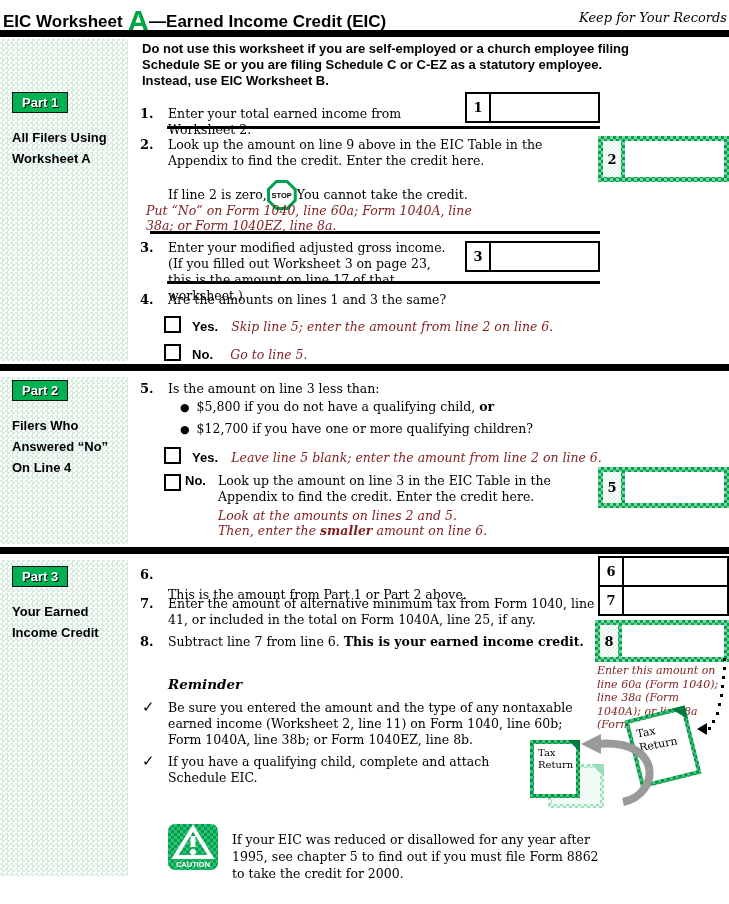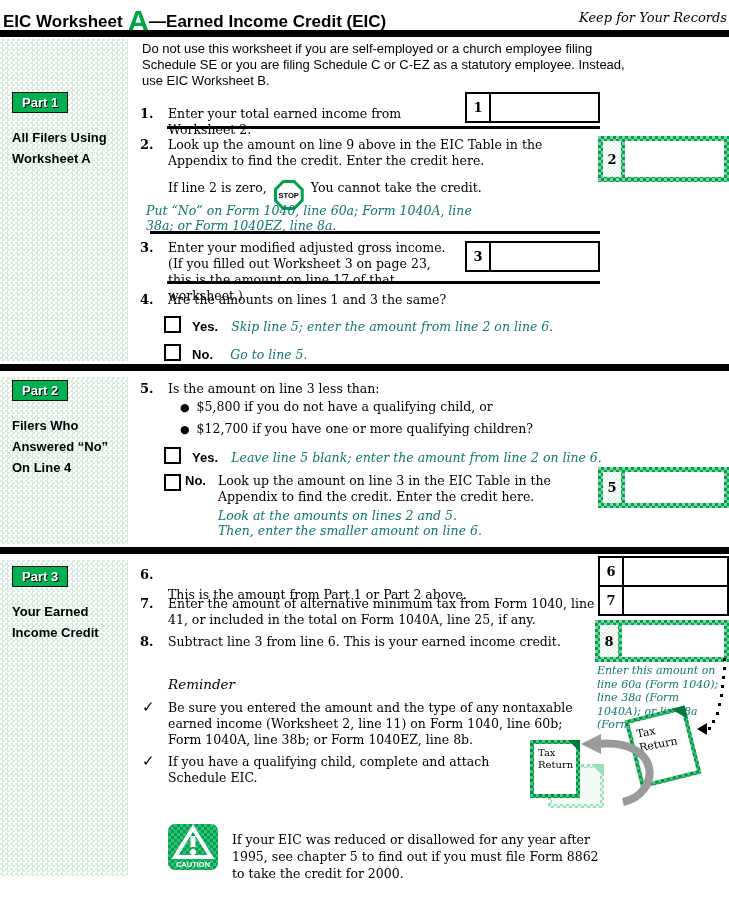--- a/index.html
+++ b/index.html
@@ -1,23 +1,23 @@
 <!DOCTYPE html>
 <html><head>
 <meta charset="utf-8">
 <style>
   html,body{margin:0;padding:0;background:#fff;}
   #page{position:relative;width:729px;height:904px;background:#fff;overflow:hidden;
         font-family:"DejaVu Serif",serif;color:#000;}
   .abs{position:absolute;}
   .sans{font-family:"Liberation Sans","DejaVu Sans",sans-serif;}
   .serif{font-family:"DejaVu Serif",serif;}
-  .b{font-weight:normal;}
+  .b{font-weight:bold;}
   .body-txt{font-size:12.5px;line-height:16px;}
-  .green-it{color:#0f766e;font-style:italic;font-size:12.5px;line-height:15px;}
+  .green-it{color:#7f1d1d;font-style:italic;font-size:12.5px;line-height:15px;}
   .num{font-weight:bold;font-size:13px;}
   .rule{background:#000;height:3px;}
   .thickbar{background:#000;height:7px;left:0;width:729px;}
   
   .side-seg{left:0;width:128px;background:repeating-conic-gradient(#d5ecdf 0% 25%,#ffffff 0% 50%);background-size:5px 5px;}
   .part-badge{display:inline-block;background:#00b153;border:1px solid #111;color:#fff;
       font-weight:bold;font-size:13px;padding:2px 9px;text-shadow:1px 1px 0 #000;}
   .side-title{font-weight:bold;font-size:13px;line-height:21px;color:#000;}
   
   .bbox{display:flex;border:2px solid #000;background:#fff;box-sizing:border-box;}
@@ -91,21 +91,21 @@
     <div class="cell-val"></div>
   </div>
   <div class="abs rule" style="left:167px;top:126px;width:433px;"></div>
 
   <div class="abs num" style="left:140px;top:137px;">2.</div>
   <div class="abs body-txt" style="left:168px;top:137px;width:430px;">Look up the amount on line 9 above in the EIC Table in the Appendix to find the credit. Enter the credit here.</div>
   <div class="abs gbox" style="left:598px;top:136px;width:131px;height:46px;">
     <div class="cell-num">2</div>
     <div class="cell-val"></div>
   </div>
-  <div class="abs" style="left:168px;top:180px;width:440px;display:flex;align-items:flex-start;gap:7px;">
+  <div class="abs" style="left:168px;top:180px;width:440px;display:flex;align-items:center;">
     <span class="body-txt">If line 2 is zero,</span>
     <span class="stop">
         <span class="stop-in">STOP</span>
       </span>
     <span class="body-txt">You cannot take the credit.</span>
   </div>
   <div class="abs green-it" style="left:146px;top:203px;width:330px;">Put “No” on Form 1040, line 60a; Form 1040A, line 38a; or Form 1040EZ, line 8a.</div>
   <div class="abs rule" style="left:150px;top:231px;width:450px;"></div>
 
   <div class="abs num" style="left:140px;top:240px;">3.</div>
@@ -169,21 +169,21 @@
 
   <div class="abs num" style="left:140px;top:596px;">7.</div>
   <div class="abs body-txt" style="left:168px;top:596px;width:428px;">Enter the amount of alternative minimum tax from Form 1040, line 41, or included in the total on Form 1040A, line 25, if any.</div>
   <div class="abs bbox" style="left:598px;top:585px;width:131px;height:31px;">
     <div class="cell-num">7</div>
     <div class="cell-val"></div>
   </div>
 
   <div class="abs num" style="left:140px;top:634px;">8.</div>
   <div class="abs body-txt" style="left:168px;top:634px;width:428px;">
-    <span>Subtract line 3 from line 6. </span><span class="b">This is your earned income credit.</span>
+    <span>Subtract line 7 from line 6. </span><span class="b">This is your earned income credit.</span>
   </div>
   <div class="abs gbox" style="left:595px;top:620px;width:134px;height:42px;">
     <div class="cell-num">8</div>
     <div class="cell-val"></div>
   </div>
   <div class="abs green-it" style="left:597px;top:664px;width:122px;font-size:11px;line-height:13.5px;">Enter this amount on line 60a (Form 1040); line 38a (Form 1040A); or line 8a (Form 1040EZ)</div>
 
   <div>
     <div class="dot" style="left:723px;top:658px;"></div>
     <div class="dot" style="left:723px;top:667px;"></div>

